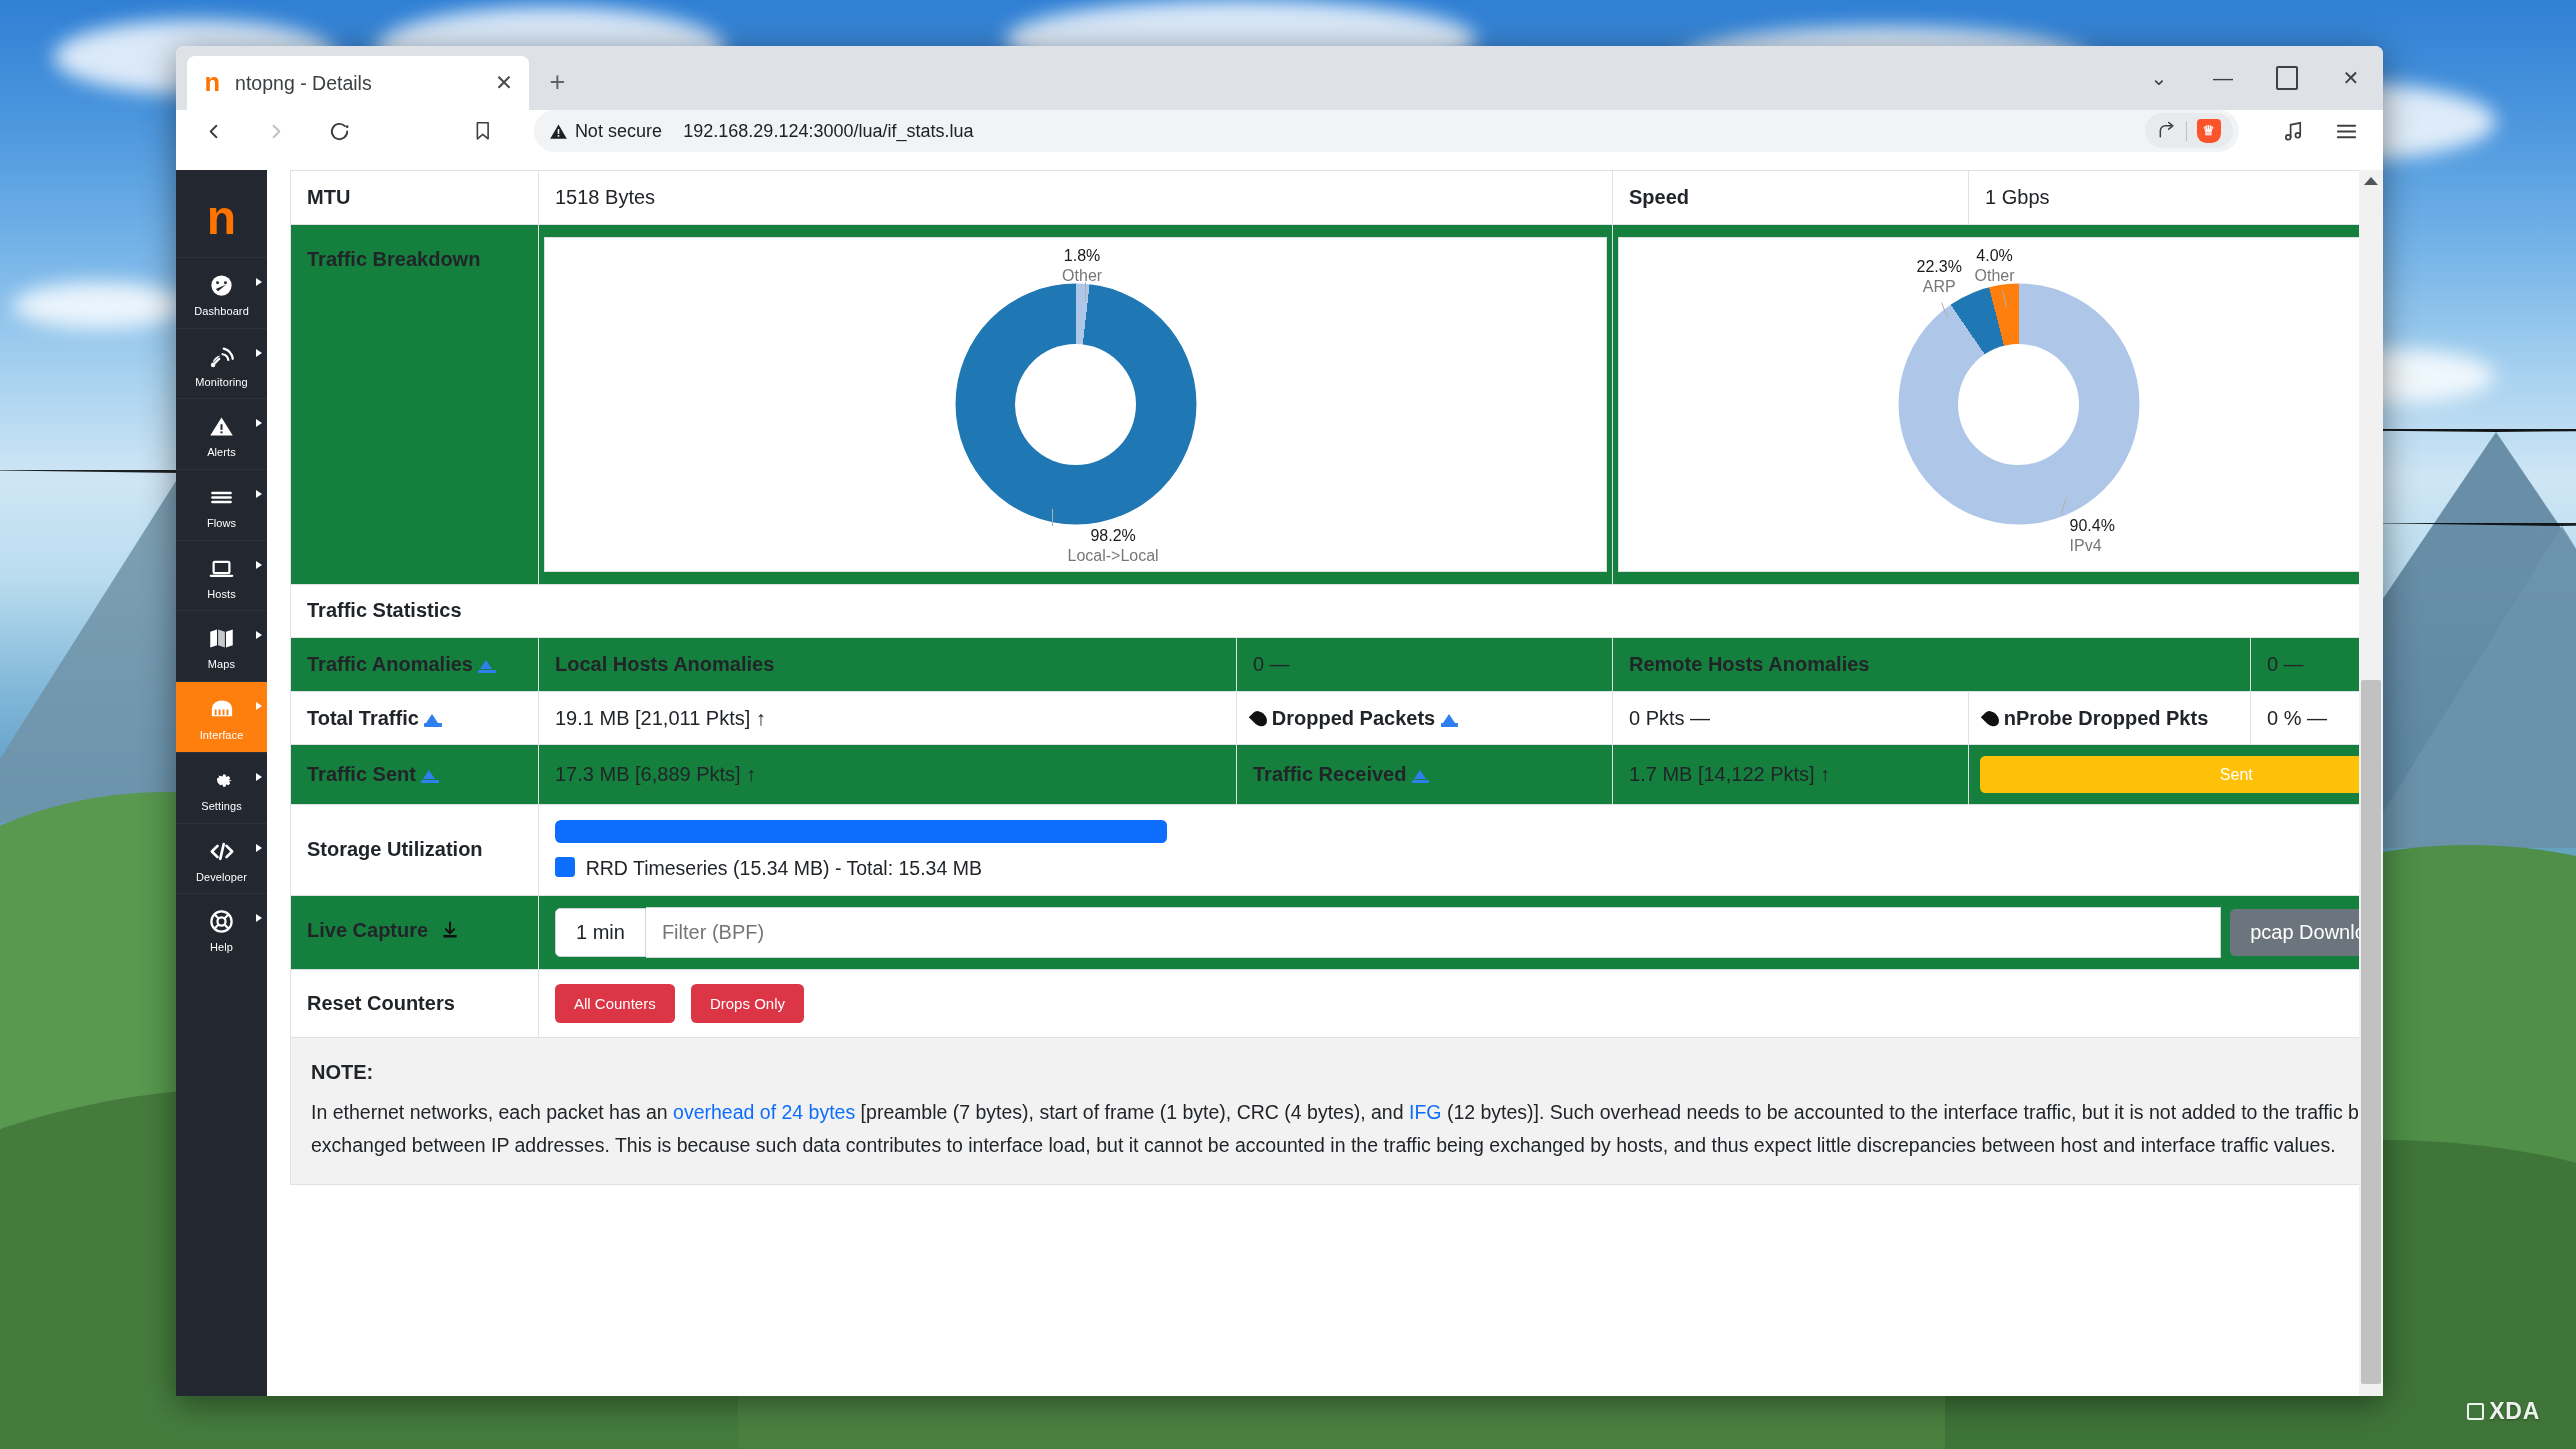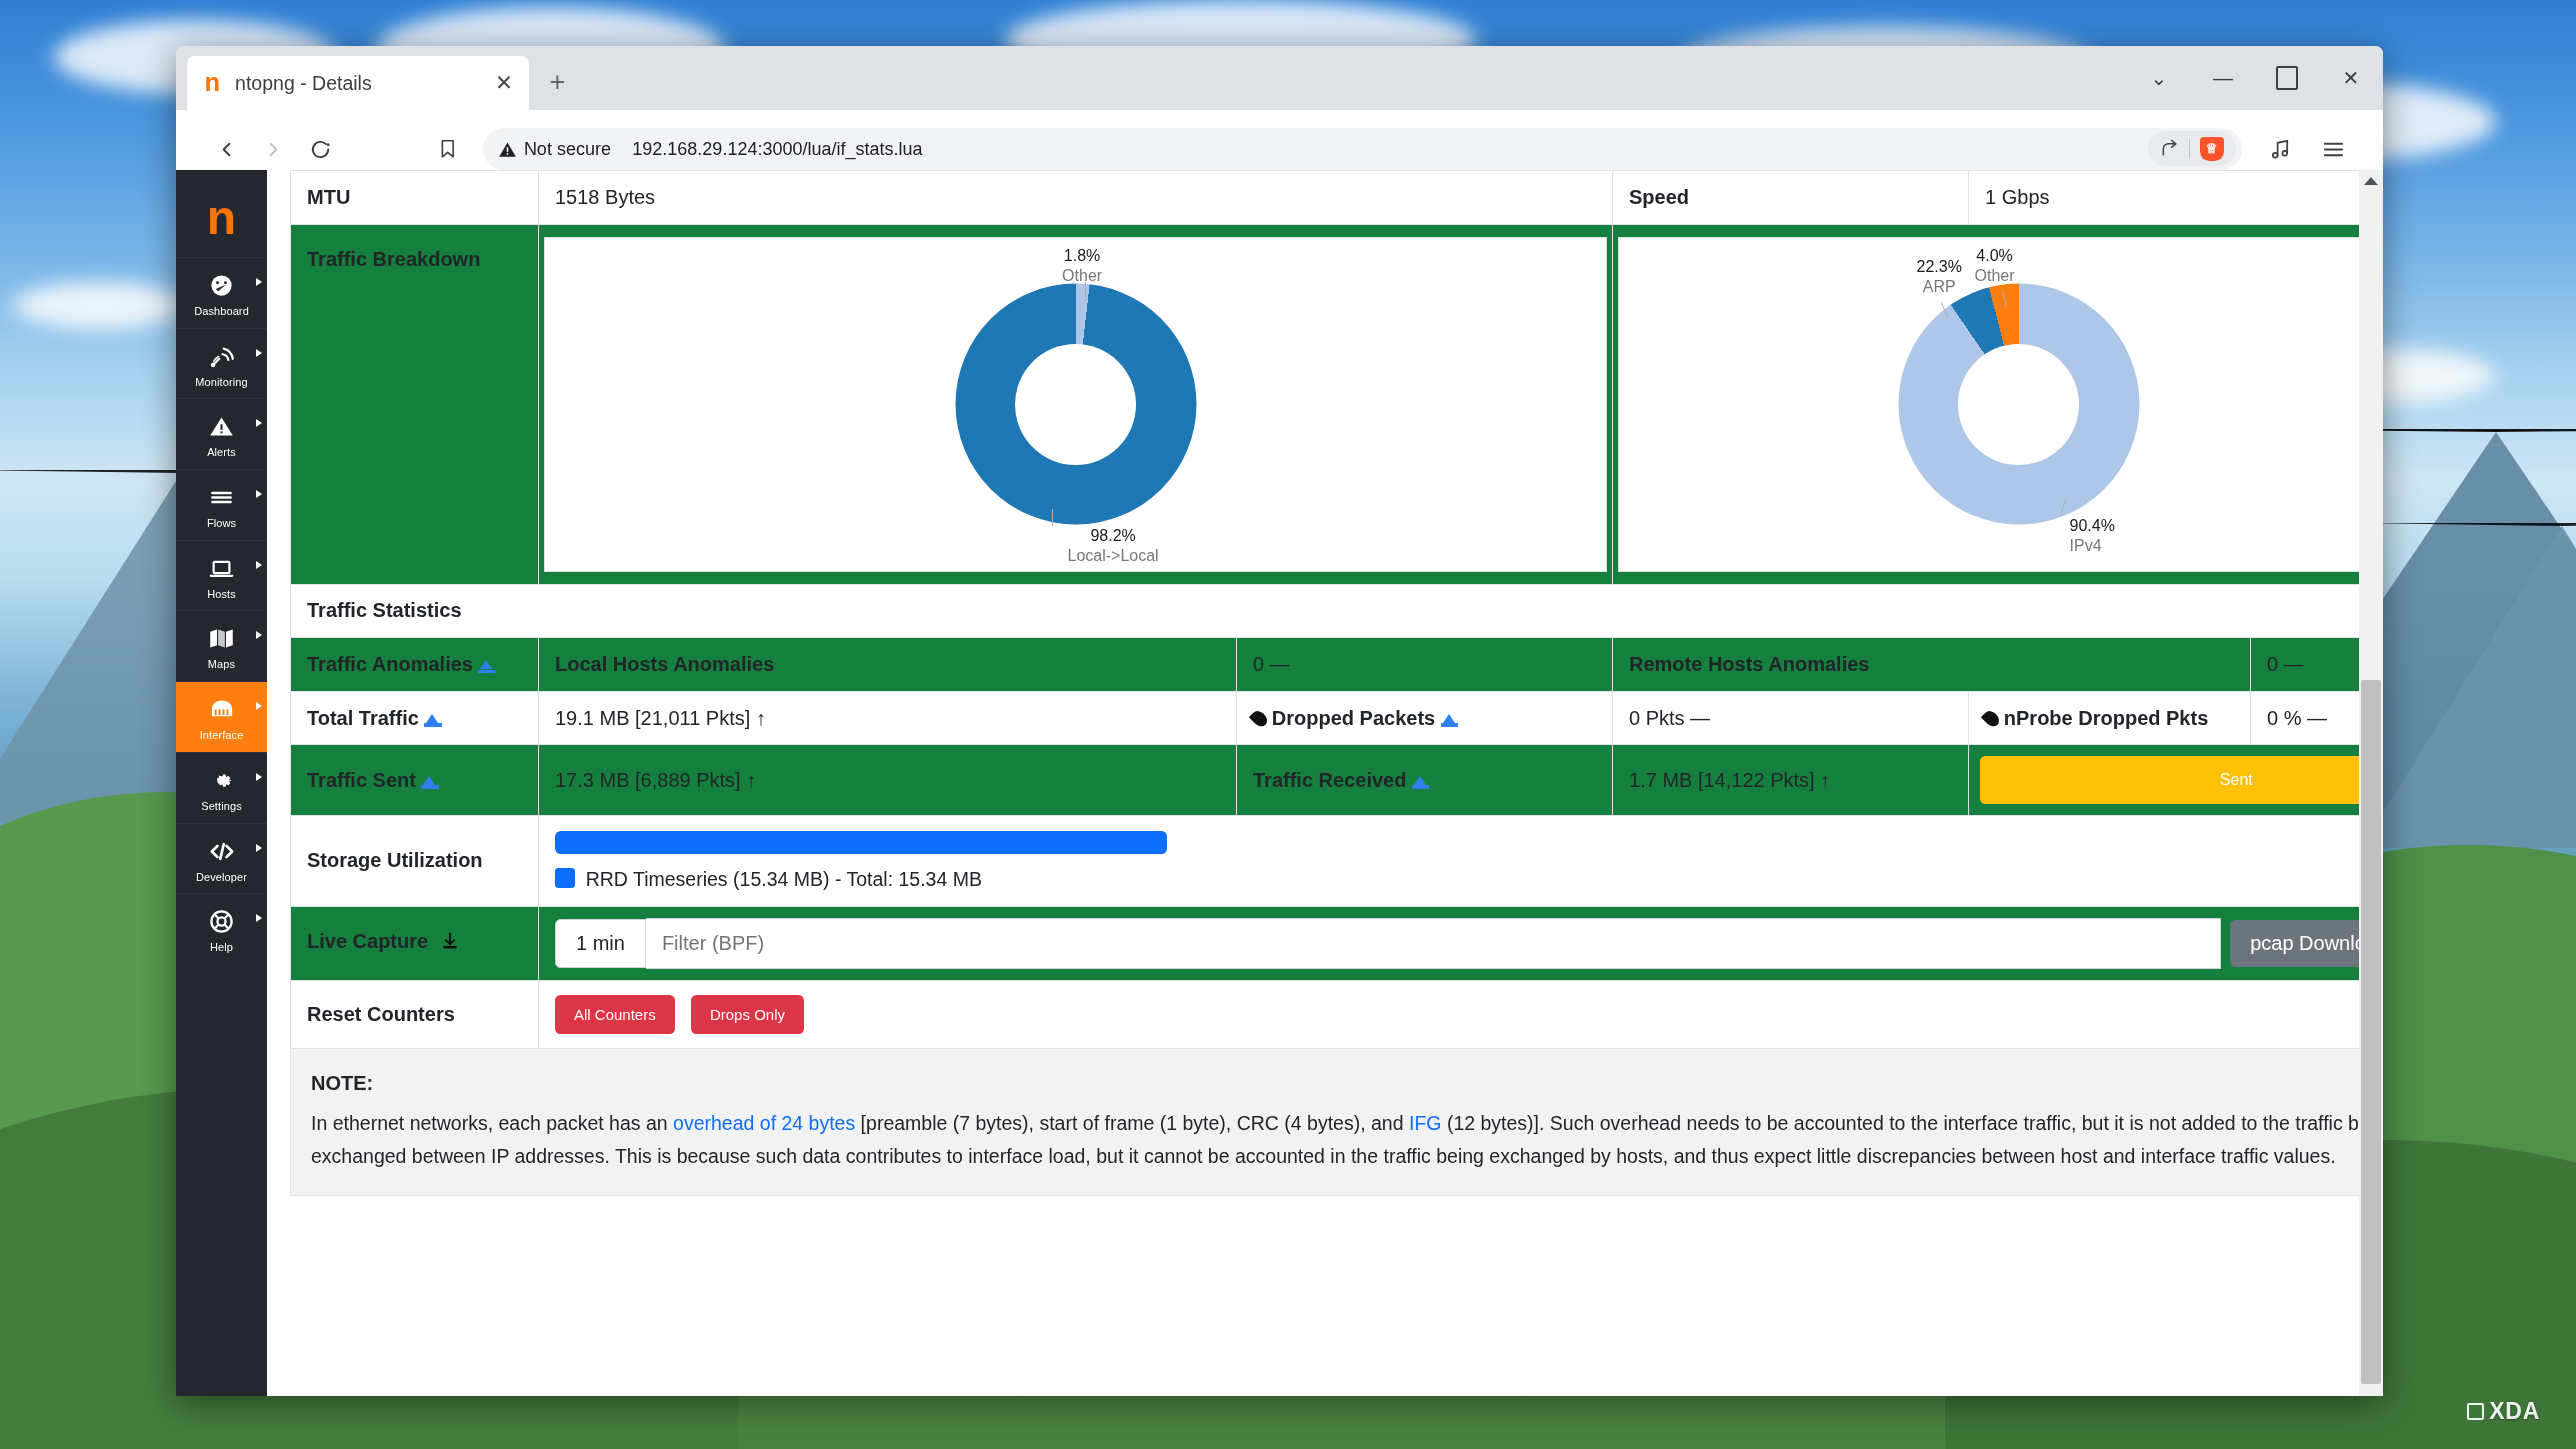--- a/index.html
+++ b/index.html
@@ -121,23 +121,23 @@
   #wincontrols .wc.sq::before {
     content: ''; width: 17.4px; height: 20px;
     border: 2px solid #3c4043; border-radius: 2px;
     display: block;
   }
 
   
   #toolbar {
     height: 60px;
     background: #ffffff;
-    display: flex; align-items: flex-end;
-    padding: 0 29px;
-    gap: 5px;
+    display: flex; align-items: flex-start;
+    padding: 0 16px;
+    gap: 21px;
     flex: none;
   }
   .tb-btn {
     width: 42px; height: 42px; flex: none;
     display: flex; align-items: center; justify-content: center;
     color: #3c4043;
     border-radius: 50%;
   }
   .tb-btn svg { display: block; }
   #urlbar {
@@ -337,21 +337,21 @@
     margin-right: 5.4px;
     background: #111;
     border-radius: 0 50% 50% 50%;
     transform: rotate(-45deg);
   }
   .arrow-up { font-size: 20px; color: #212529; margin-left: 5.4px; }
   .dash { color: #212529; margin-left: 5.4px; }
 
   
   .sr-bar {
-    display: flex; height: 48px;
+    display: flex; height: 37px;
     border-radius: 5.4px; overflow: hidden;
     width: 100%;
   }
   .sr-sent {
     background: #ffc107; color: #ffffff;
     display: flex; align-items: center; justify-content: center;
     font-size: 16px;
   }
 
   

